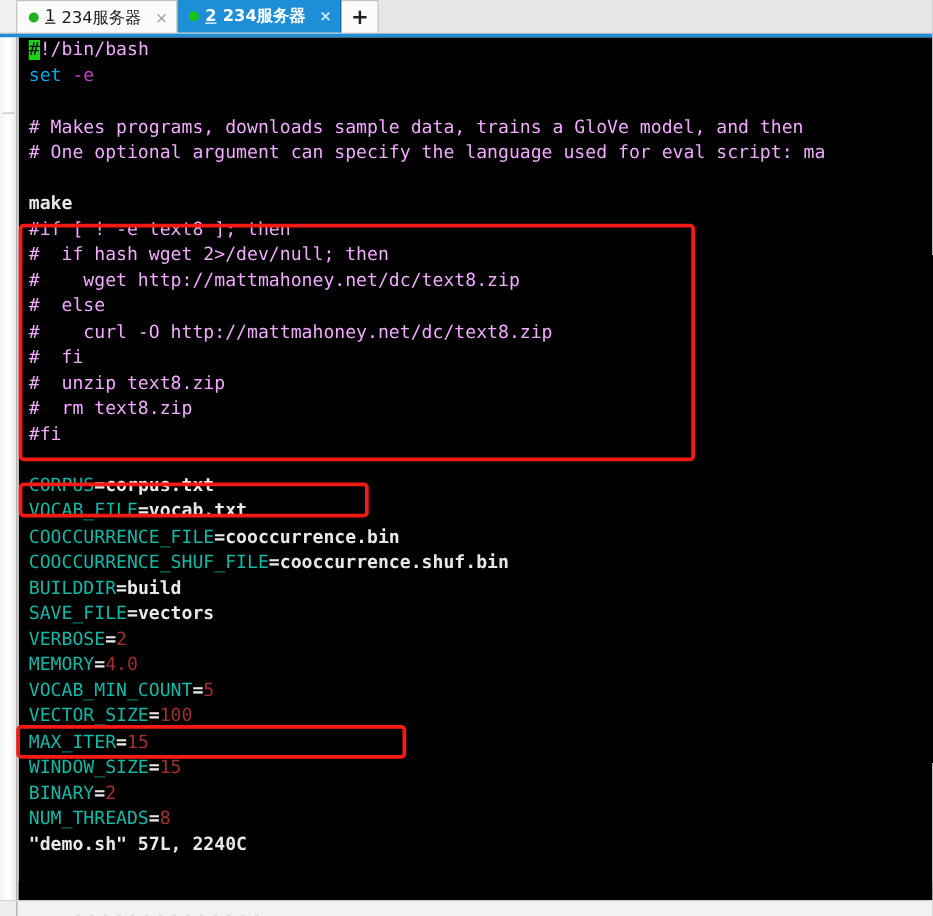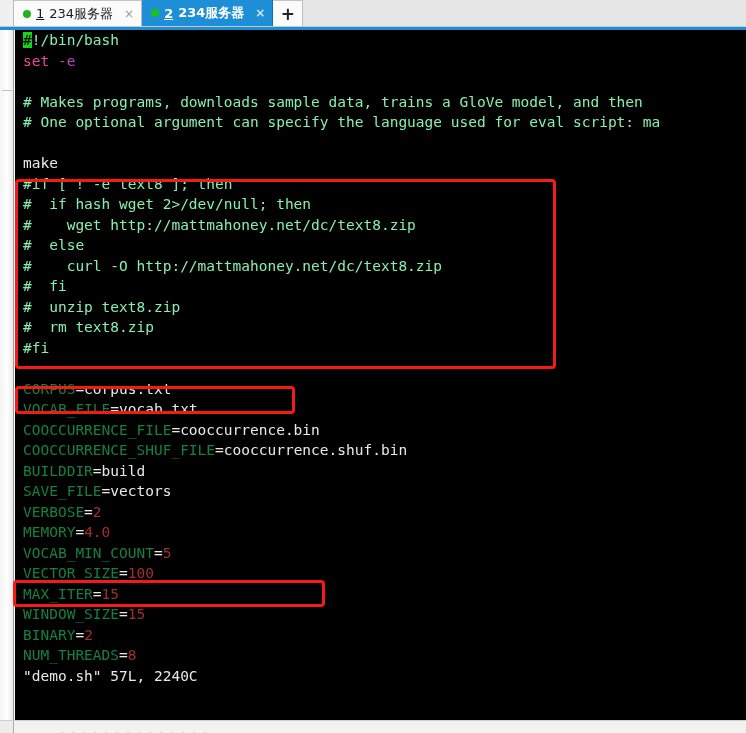--- a/index.html
+++ b/index.html
@@ -148,24 +148,24 @@
     font-size: 14.5px;
     line-height: 20.5px;
     white-space: pre;
     letter-spacing: 0px;
   }
   .tline {
     height: 20.5px;
     padding-left: 8px;
     color: #d8d8d8;
   }
-  .c-cyan   { color: #15803d; }
-  .c-blue   { color: #86efac; }
-  .c-white  { color: #e8e8e8; }
-  .c-yellow { color: #ec4899; }
+  .c-cyan   { color: #14b8a6; }
+  .c-blue   { color: #f0abfc; }
+  .c-white  { color: #e8e8e8; font-weight: bold; }
+  .c-yellow { color: #0ea5e9; }
   .c-purple { color: #c040c0; }
   .c-red    { color: #a03030; }
   .cursor-cell {
     background: #19d219;
     color: #000000;
   }
 
   
   .redbox {
     position: absolute;

